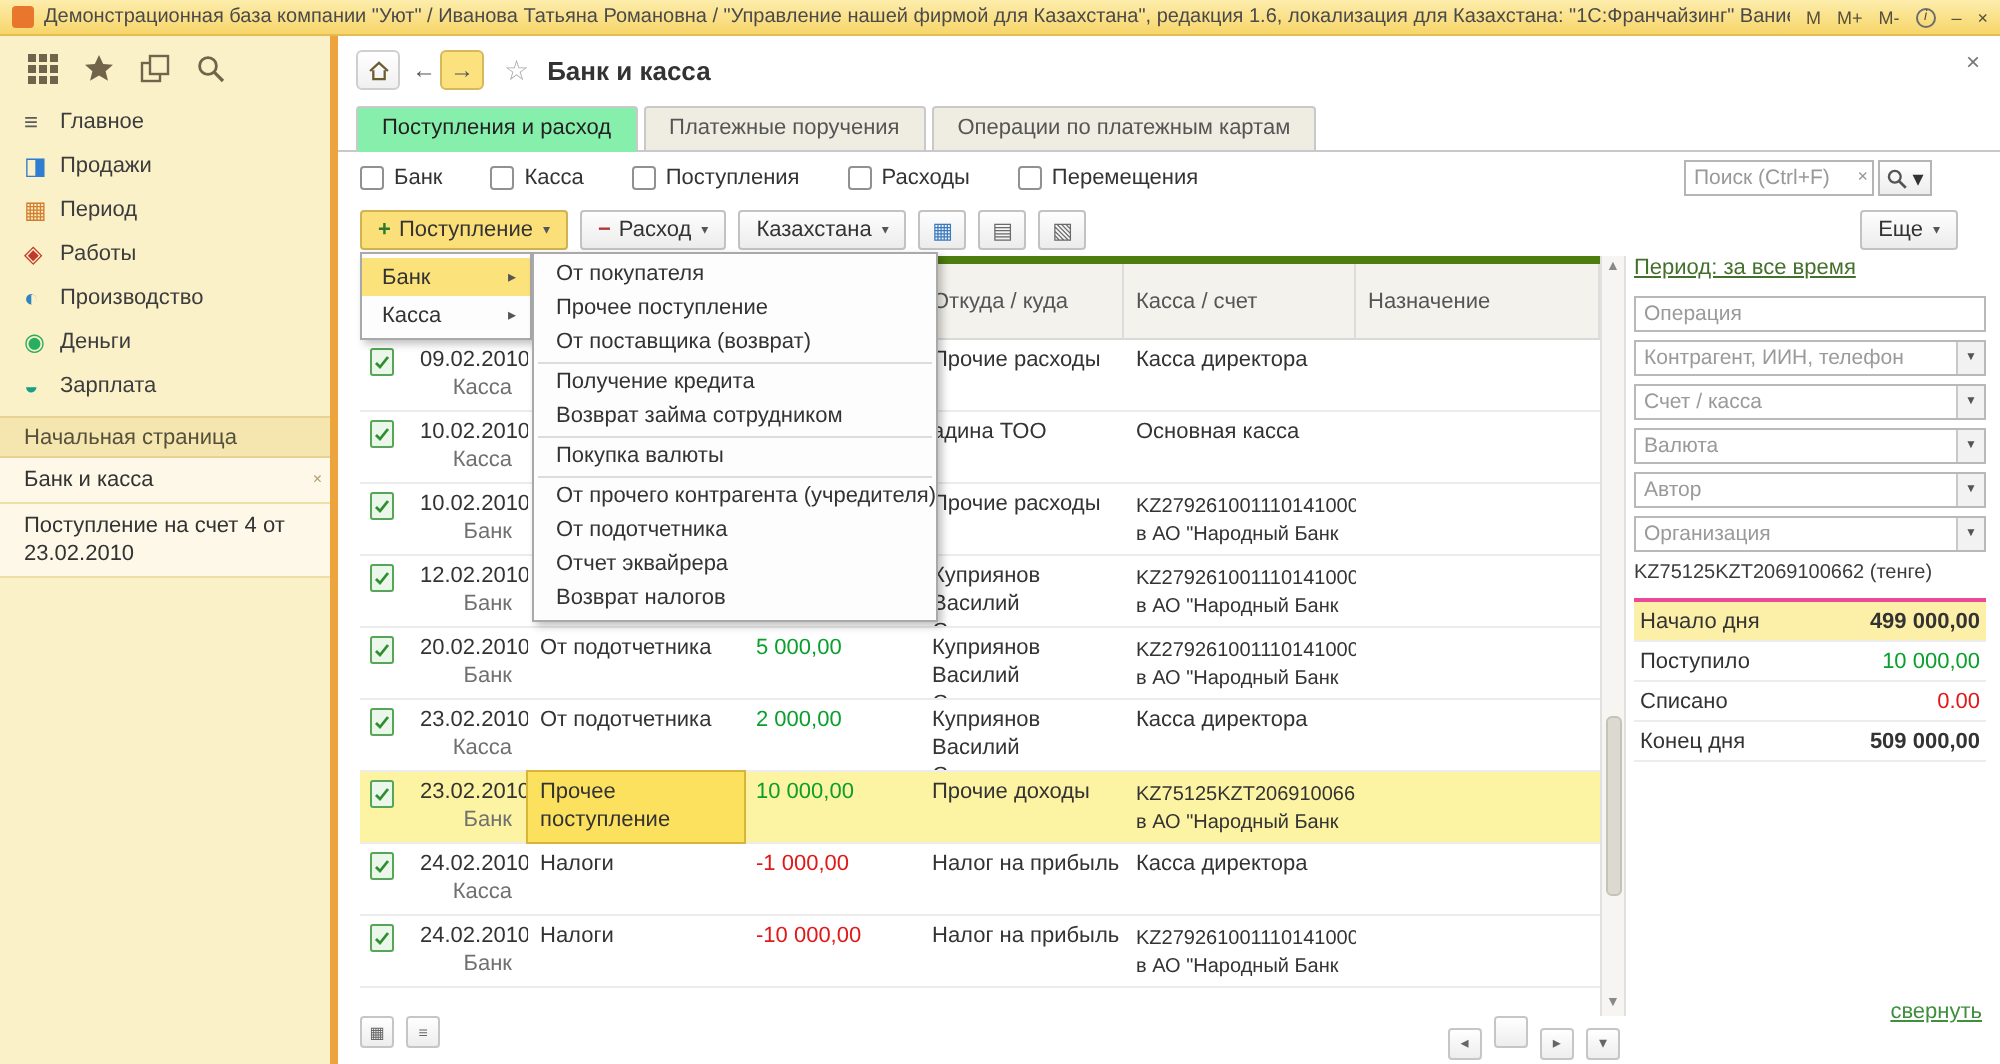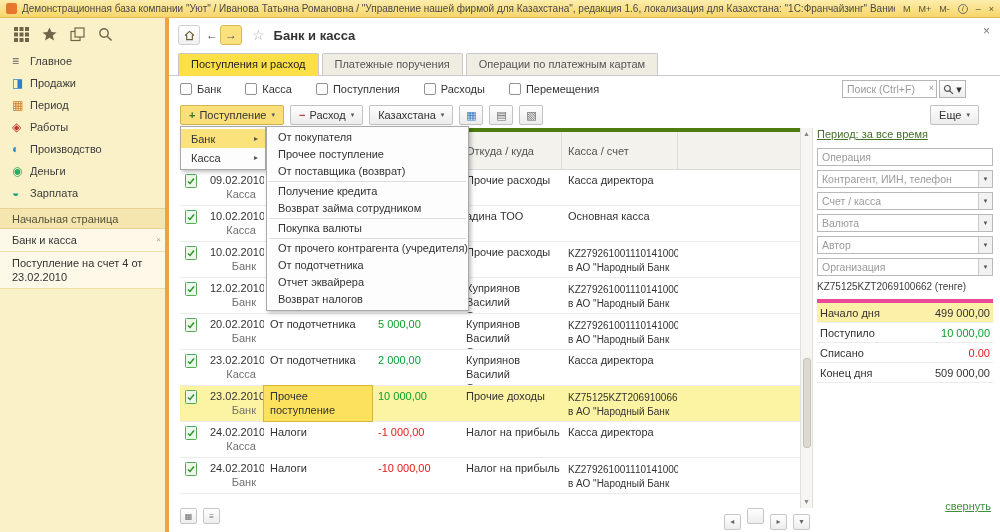--- a/index.html
+++ b/index.html
@@ -35,21 +35,21 @@
   .main-header{position:absolute;left:0;top:0;width:100%;height:34px;display:flex;align-items:center;padding-left:9px}
   .hbtn{width:22px;height:20px;border:1px solid #cfcfcf;border-radius:3px;background:linear-gradient(#fff,#f0f0f0);display:flex;align-items:center;justify-content:center;margin-right:4px;cursor:pointer}
   .hbtn.yellow{background:#fbe27f;border-color:#d7b85a}
   .nav-arrow{font-size:12px;color:#555;width:16px;text-align:center;cursor:pointer}
   .fav-star{font-size:14px;color:#a9a9a9;margin:0 9px 0 6px;cursor:pointer}
   .page-title{font-size:13px;font-weight:bold;color:#333}
   .main-close{position:absolute;right:10px;top:6px;font-size:12px;color:#777;cursor:pointer}
 
   .tabs{position:absolute;left:0;top:34px;width:100%;height:24px;display:flex;align-items:flex-end;padding-left:9px;border-bottom:1px solid #c9c9c9}
   .tab{height:22px;line-height:21px;padding:0 12px;border:1px solid #c9c9c9;border-bottom:none;background:#efece2;color:#555;margin-right:3px;border-radius:2px 2px 0 0;cursor:pointer}
-  .tab.active{background:#fde047;color:#222;height:23px;margin-bottom:-1px;z-index:2}
+  .tab.active{background:#86efac;color:#222;height:23px;margin-bottom:-1px;z-index:2}
 
   .filter-row{position:absolute;left:0;top:58px;width:100%;height:26px;display:flex;align-items:center;padding-left:11px}
   .cbx-group{display:flex;align-items:center;margin-right:24px;cursor:pointer}
   .cbx{width:12px;height:12px;border:1px solid #919191;border-radius:2px;background:#fff;margin-right:5px;flex:none}
 
   .search-wrap{position:absolute;right:34px;top:62px;display:flex;align-items:center}
   .search-box{position:relative}
   .search-input{width:95px;height:18px;border:1px solid #b5b5b5;font:10.5px "Liberation Sans","DejaVu Sans",sans-serif;padding:0 14px 0 4px}
   .search-input::placeholder{color:#999}
   .search-clear{position:absolute;right:3px;top:3px;font-size:9px;color:#999;cursor:pointer}
@@ -96,24 +96,24 @@
   .rpanel{position:absolute;left:648px;top:110px;width:176px;height:404px}
   .plink{color:#44702c;text-decoration:underline;cursor:pointer}
   .pfield{position:relative;margin-bottom:4px;height:18px}
   .pfield input{width:100%;height:18px;border:1px solid #b9b9b9;font:10.5px "Liberation Sans","DejaVu Sans",sans-serif;padding:0 16px 0 4px}
   .pfield input::placeholder{color:#9a9a9a}
   .combo{position:absolute;right:1px;top:1px;width:14px;height:16px;border-left:1px solid #c9c9c9;display:flex;align-items:center;justify-content:center;font-size:6px;color:#555;background:#f2f2f2;cursor:pointer}
   .fields{margin-top:8px}
   .report-row{margin-top:6px;display:flex;justify-content:space-between;align-items:center}
   .gear{font-size:12px;color:#8a8a8a;cursor:pointer}
   .acct-caption{margin-top:5px;font-size:10px;color:#3c3c3c}
-  .summary{margin-top:7px;border-top:4px solid #ec4899}
+  .summary{margin-top:7px;border-top:2px solid #ec4899}
   .srow{display:flex;justify-content:space-between;height:20px;align-items:center;border-bottom:1px solid #ececec;padding:0 3px}
   .srow.hl{background:#fcf0a8}
-  .sval.b{font-weight:normal}
+  .sval.b{font-weight:bold}
   .sval.v-pos{color:#0b9f2e}.sval.v-neg{color:#e01919}
   .collapse{position:absolute;right:2px;bottom:20px;color:#3f8f3f;text-decoration:underline;cursor:pointer}
 
   
   .menu{position:absolute;background:#fdfdfd;border:1px solid #a9a9a9;box-shadow:2px 2px 4px rgba(0,0,0,.25);z-index:40;padding:2px 0}
   .menu1{left:180px;top:126px;width:86px}
   .m1item{height:19px;display:flex;align-items:center;justify-content:space-between;padding:0 7px 0 10px;cursor:pointer}
   .m1item.hl{background:#fbe27a}
   .m1item .sub{font-size:8px;color:#555}
   .menu2{left:266px;top:126px;width:203px}
@@ -297,20 +297,21 @@
       </div>
 
     <div class="list">
       <div class="lhead">
         <div class="lh c-ic"></div>
         <div class="lh c-date"></div>
         <div class="lh c-op"></div>
         <div class="lh c-sum"></div>
         <div class="lh c-from">Откуда / куда</div>
         <div class="lh c-acc">Касса / счет</div>
+        <div class="lh c-purp">Назначение</div>
       </div>
 
       <div class="lrow">
         <div class="lc c-ic"><svg width="12" height="14" viewBox="0 0 12 14">
               <rect x="0.5" y="0.5" width="11" height="13" rx="1" fill="#eaf7ea" stroke="#57a557"></rect>
               <path d="M3 7.5 L5 9.5 L9 4.5" stroke="#2e8f2e" stroke-width="1.4" fill="none"></path>
             </svg></div>
         <div class="lc c-date">
             <span class="d1">09.02.2010</span>
             <span class="d2">Касса</span>

